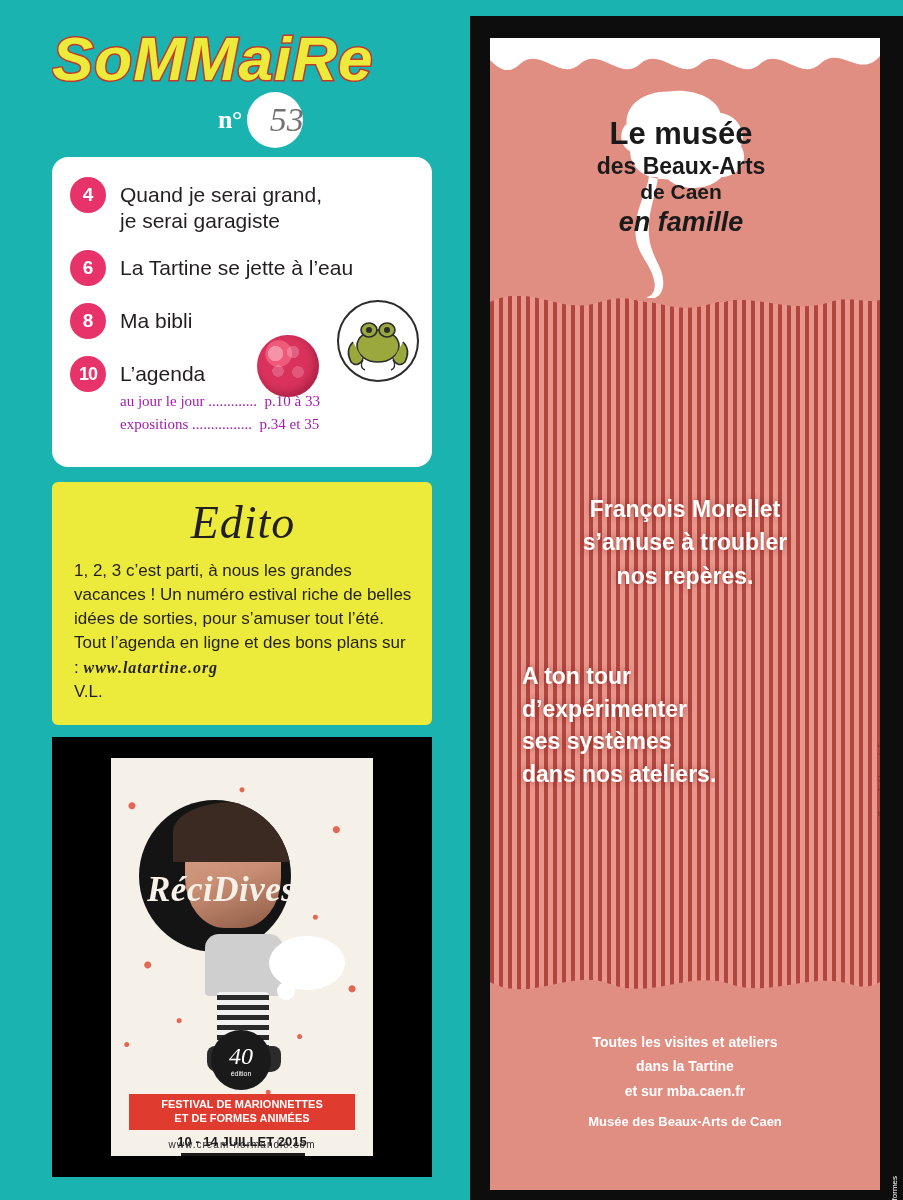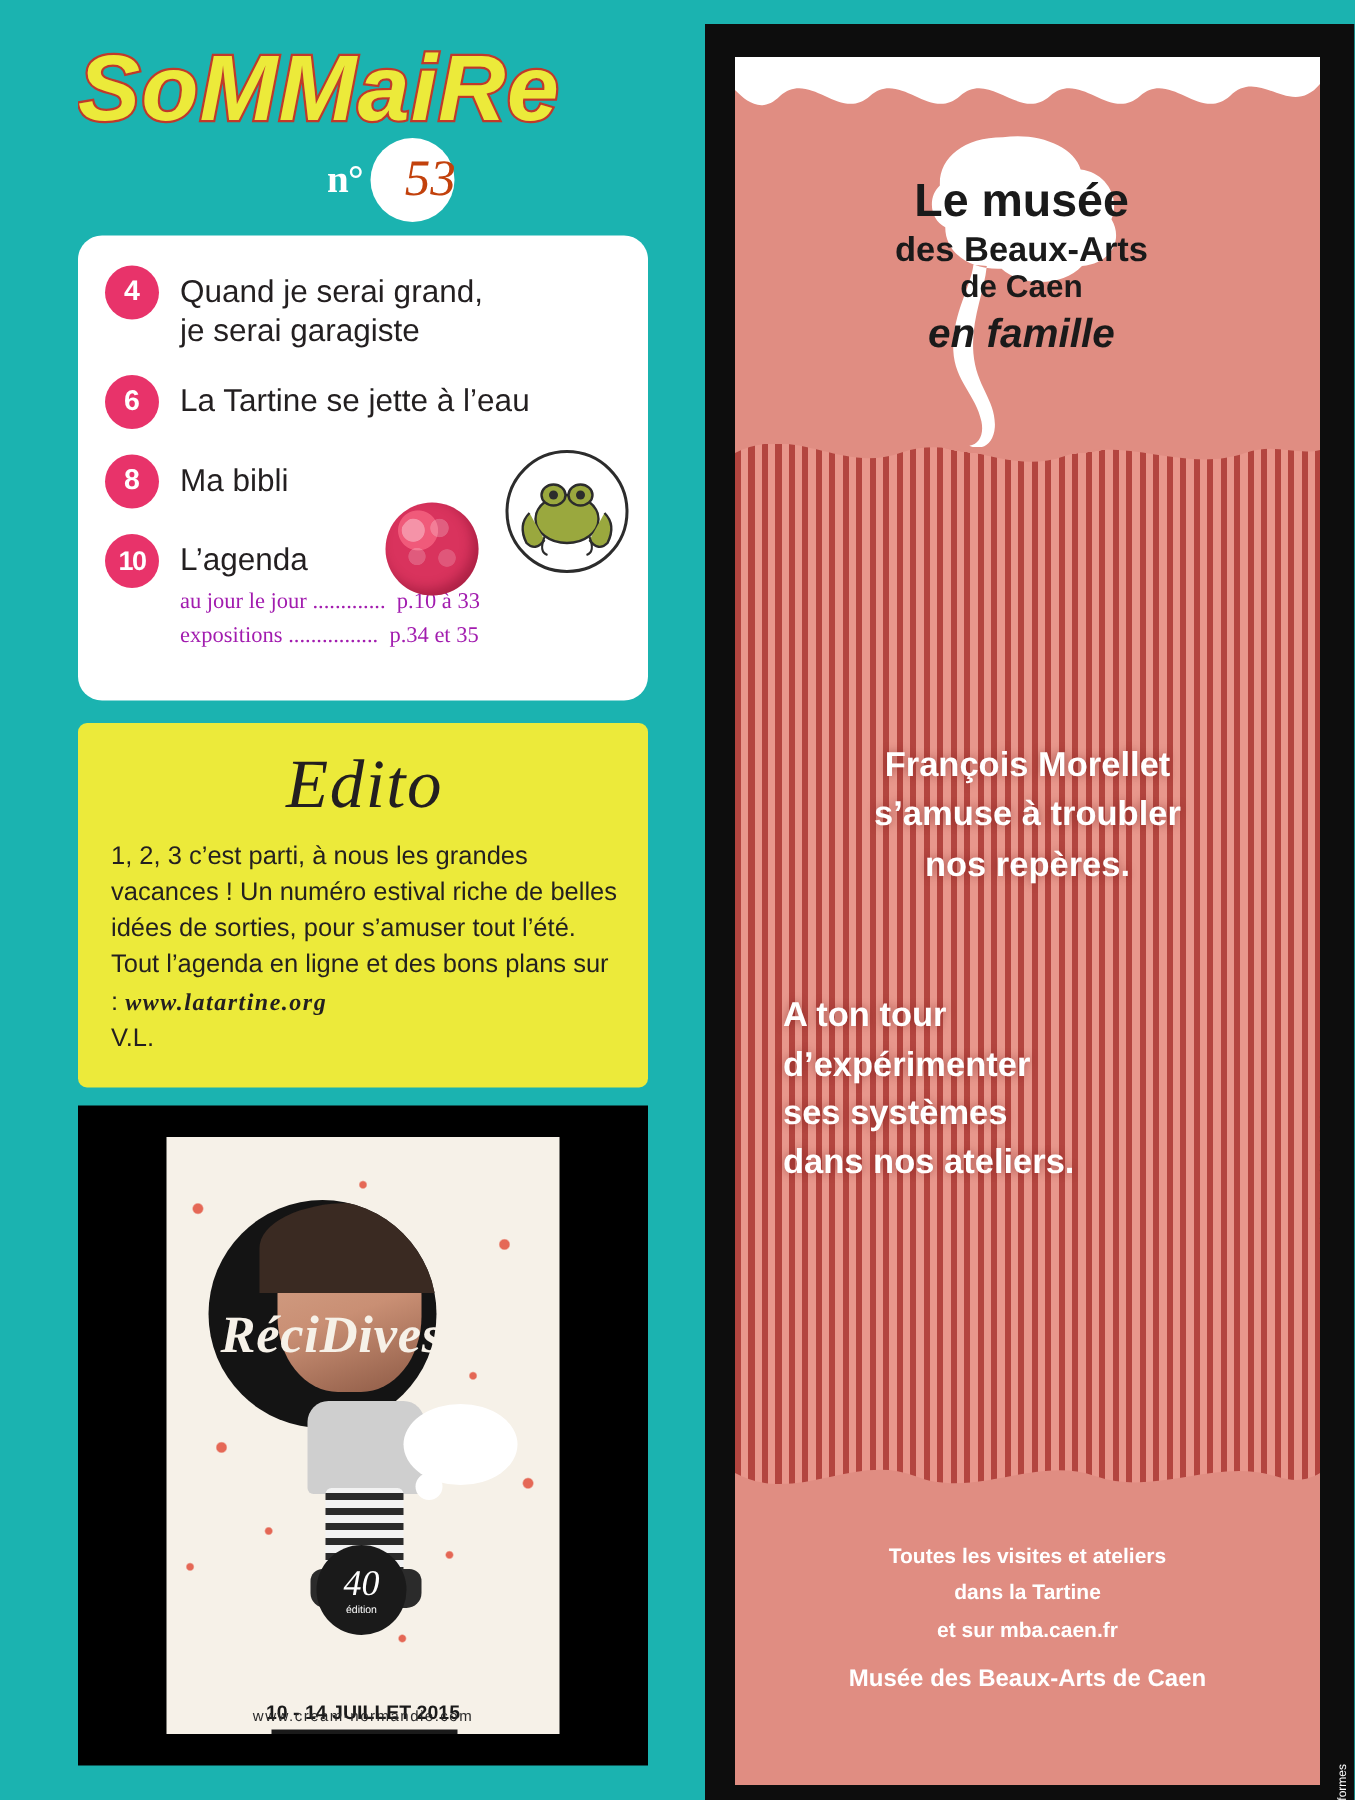--- a/index.html
+++ b/index.html
@@ -46,21 +46,21 @@
   .issue-circle {
     width: 56px; height: 56px;
     border-radius: 50%;
     background: #ffffff;
     display: flex;
     align-items: center;
     justify-content: center;
     margin-left: 3px;
   }
   .issue-num {
-    color: #c2410c;
+    color: #737373;
     font-size: 34px;
     font-family: "Liberation Serif", serif;
     font-style: italic;
     font-weight: normal;
     margin-left: 24px;
   }
 
   
   .sommaire-card {
     position: absolute;
@@ -414,21 +414,21 @@
   .ad-footer {
     position: absolute;
     left: 0; bottom: 56px;
     width: 390px;
     text-align: center;
     color: #ffffff;
     font-size: 14px;
     font-weight: bold;
     line-height: 1.75;
   }
-  .ad-footer .big { font-size: 16px; display: block; margin-top: 8px; }
+  .ad-footer .big { font-size: 13px; display: block; margin-top: 8px; }
   .vert-credit {
     position: absolute;
     right: -6px; top: 800px;
     transform: rotate(90deg);
     transform-origin: right top;
     font-size: 7px;
     color: #6b2e2a;
     white-space: nowrap;
   }
   .vert-credit2 {
@@ -523,20 +523,24 @@
       <div class="poster-figure">
         <div class="poster-skirt"></div>
         <div class="poster-legs"></div>
         <div class="poster-shoes"></div>
       </div>
       <div class="poster-bubble"></div>
       <div class="poster-30">
         <span class="n">40</span>
         <span class="e">édition</span>
       </div>
+      <div class="poster-band">
+        <div>FESTIVAL DE MARIONNETTES</div>
+        <div>ET DE FORMES ANIMÉES</div>
+      </div>
       <div class="poster-dates">10 - 14 JUILLET 2015</div>
       <div class="poster-city">DIVES-SUR-MER</div>
       <div class="poster-web">www.cream-normandie.com</div>
     </div>
   </div>
 </div>
 
 <div class="right-col">
   <div class="ad-panel">
 

